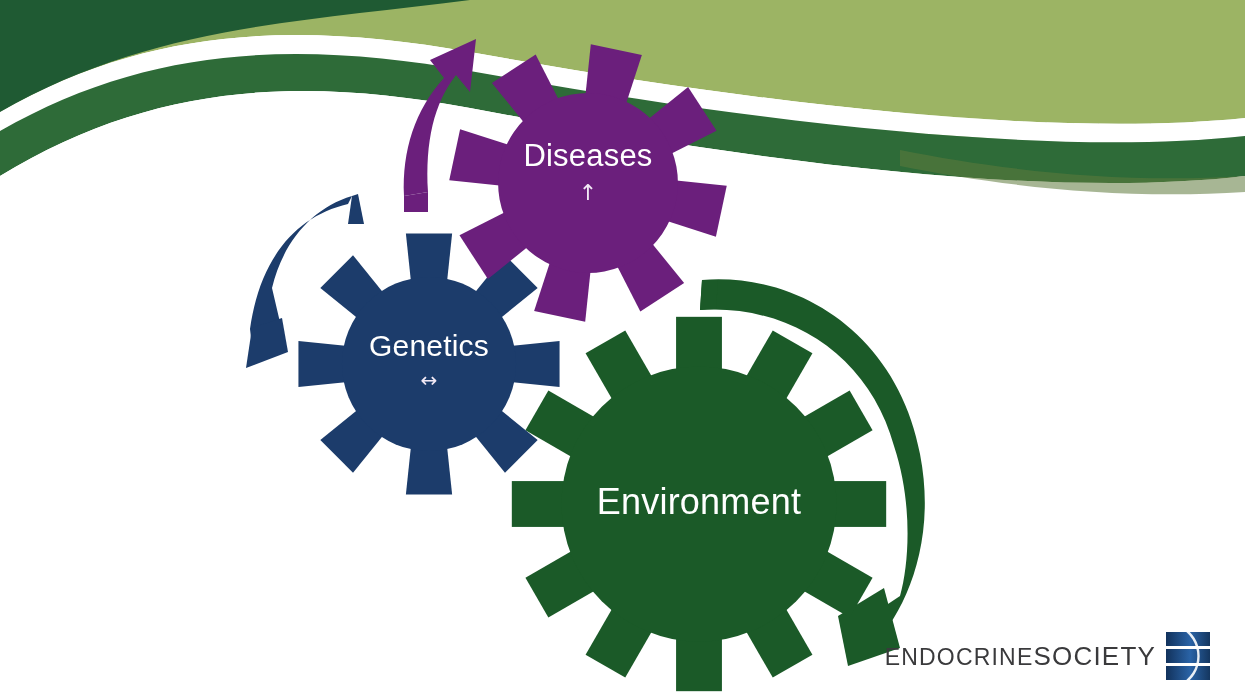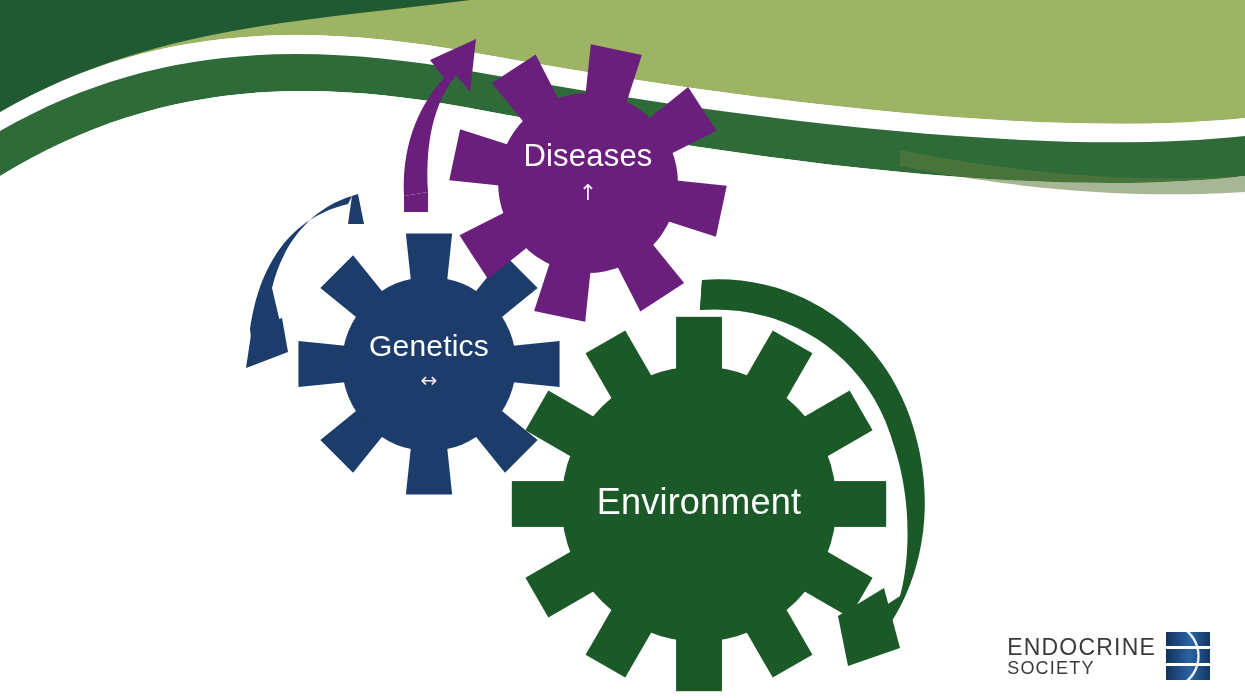--- a/index.html
+++ b/index.html
@@ -79,29 +79,30 @@
   #logo {
     position: absolute;
     right: 34px;
     bottom: 18px;
     display: flex;
     align-items: center;
     gap: 9px;
   }
   #logo-text {
     display: flex;
-    flex-direction: column;
+    flex-direction: row;
+    align-items: flex-end;
     line-height: 1.0;
     color: #3a3a3c;
     font-family: "Liberation Sans", sans-serif;
     font-weight: 300;
     letter-spacing: 1.2px;
   }
   #logo-text .l1 { font-size: 23px; }
-  #logo-text .l2 { font-size: 18px; }
+  #logo-text .l2 { font-size: 26px; }
 </style>
 </head>
 <body>
 
 <div id="slide">
 
   <div class="photo-strip">
     <svg width="345" height="180" viewBox="0 0 345 180" xmlns="http://www.w3.org/2000/svg">
       <defs>
         <linearGradient id="bgph" x1="0" y1="0" x2="1" y2="1">

